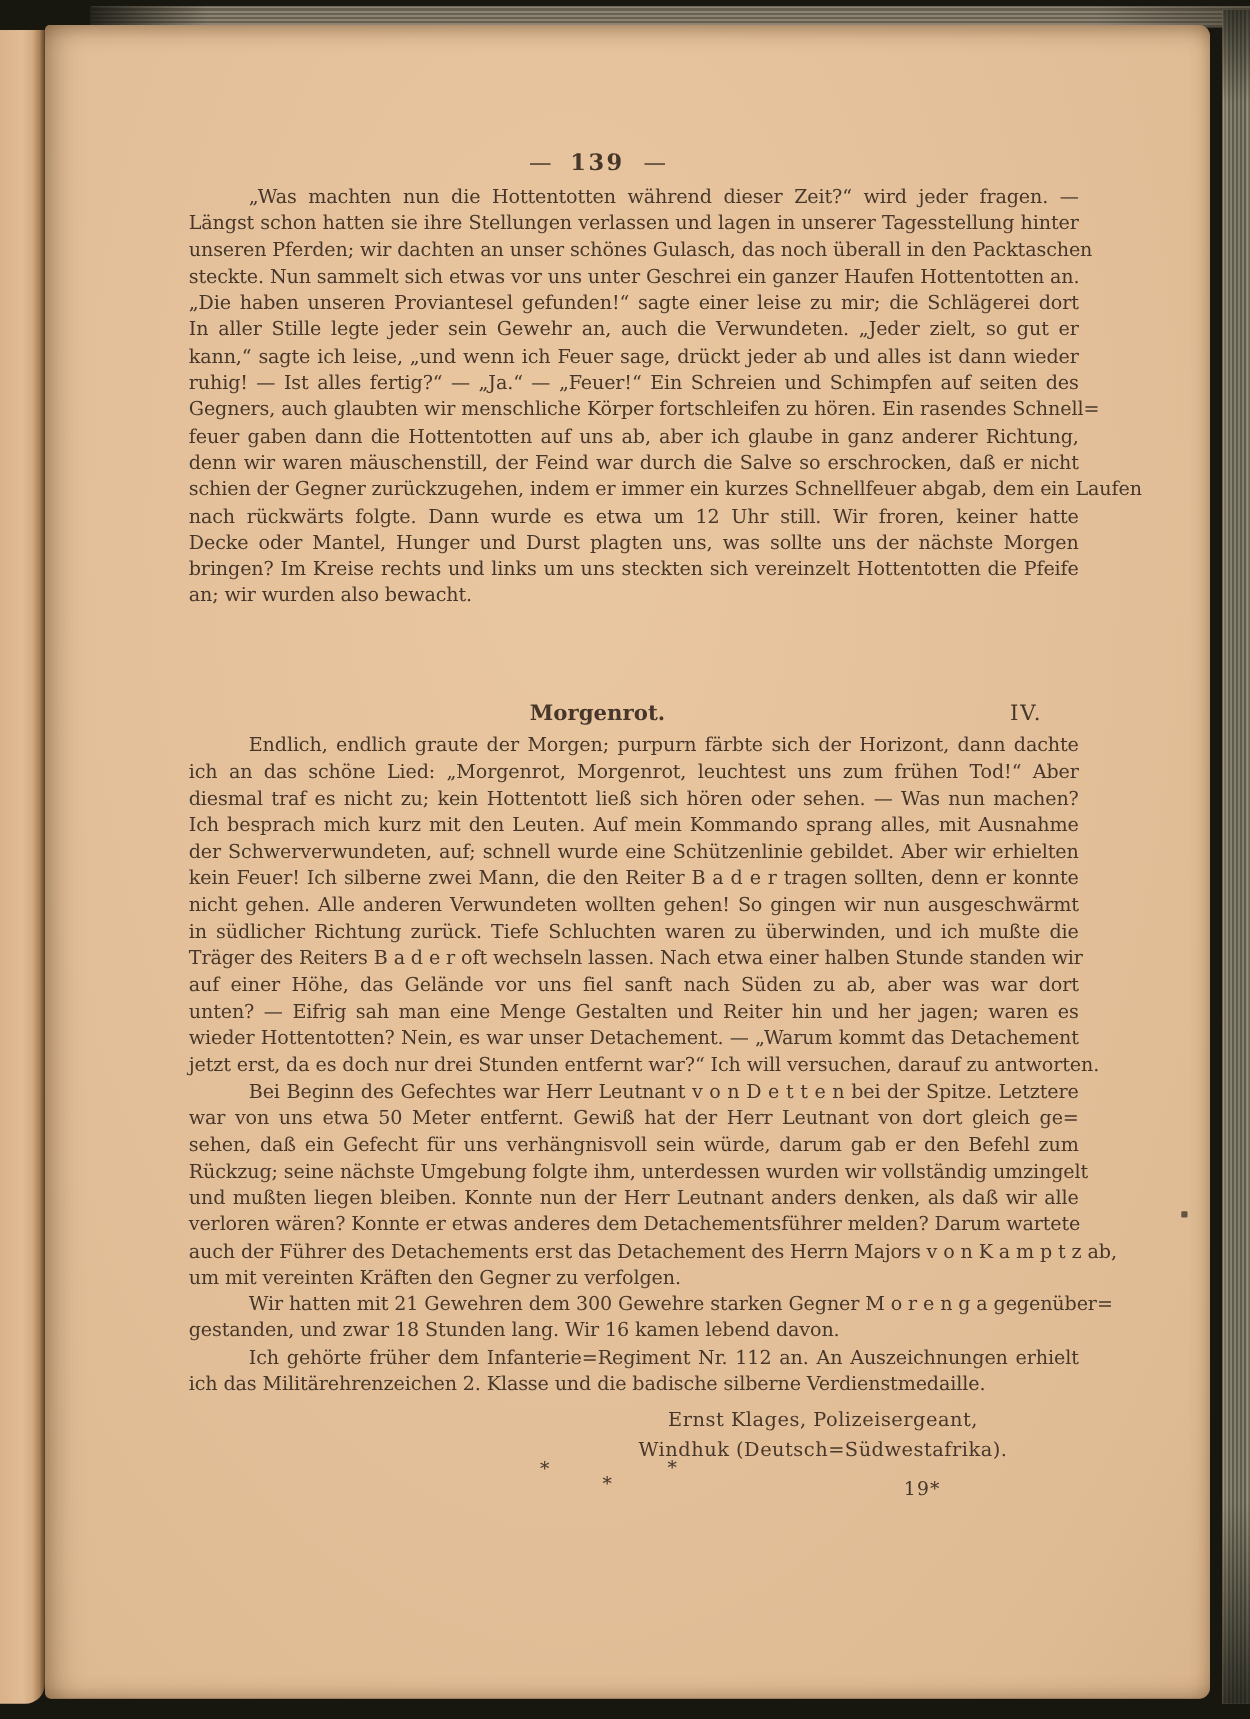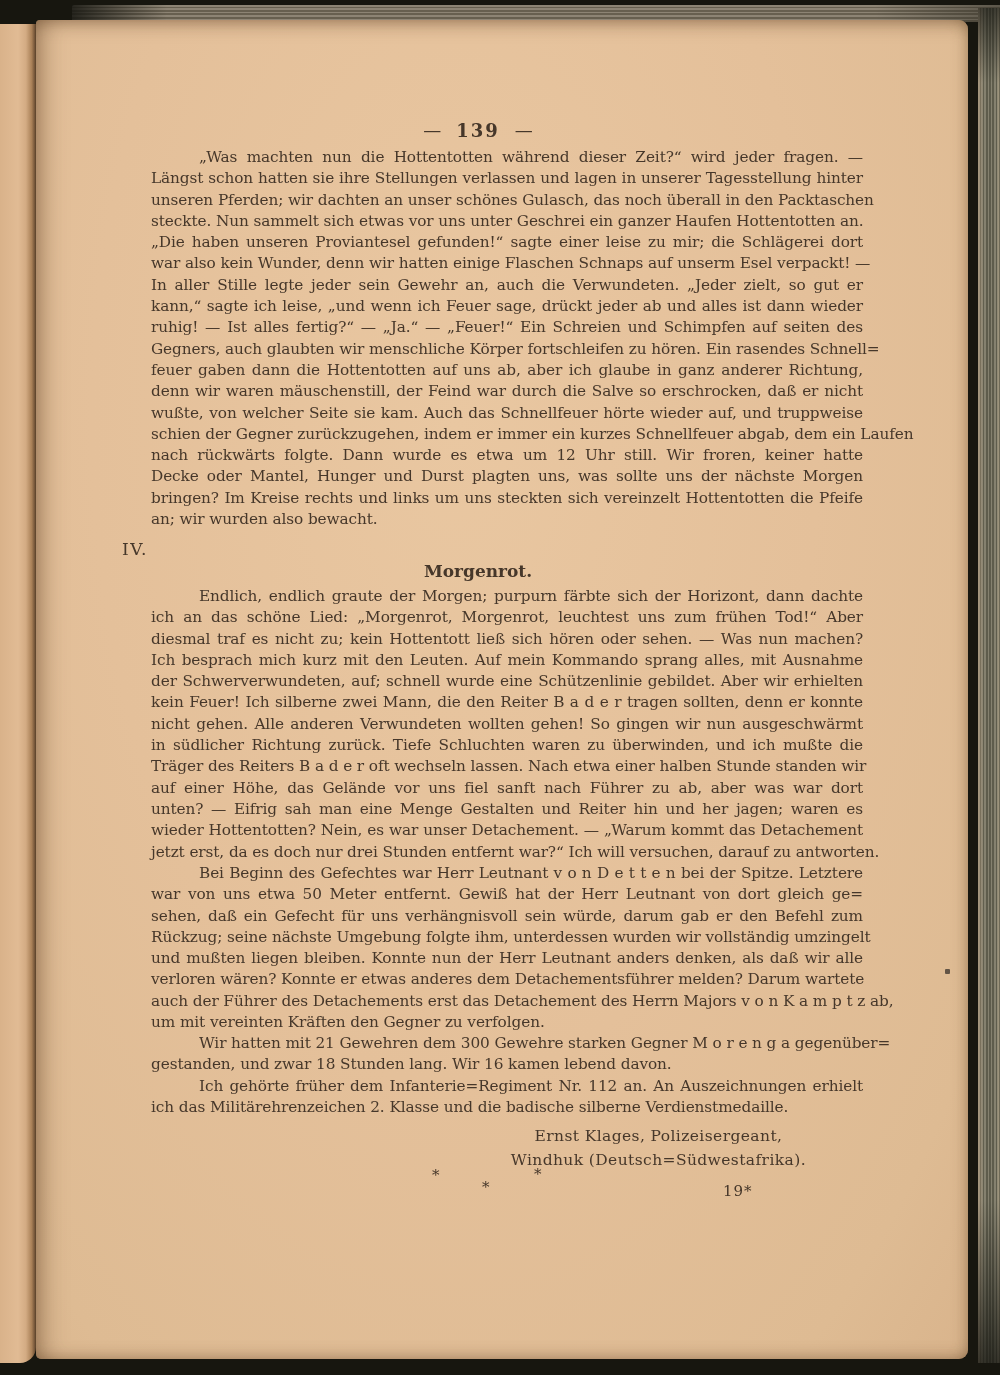--- a/index.html
+++ b/index.html
@@ -55,21 +55,21 @@
   .runhead .dash { margin:0 15px; }
   .runhead .num { font-weight:bold; letter-spacing:2px; }
   .para { position:absolute; left:4px; width:100%; }
   .tline {
     height:21.3px; line-height:21.3px; font-size:15.3px; letter-spacing:-0.1px;
     white-space:nowrap; text-align:justify; text-align-last:justify;
   }
   .tline.last { text-align-last:left; }
   .tline.indent { padding-left:48px; box-sizing:border-box; }
   .chap-num {
-    position:absolute; top:518px; width:100%; text-align:left; transform:translateX(-25px);
+    position:absolute; top:540px; width:100%; text-align:right; transform:translateX(-25px);
     font-size:17px; letter-spacing:1.5px; line-height:22px;
   }
   .chap-title {
     position:absolute; top:540px; width:100%; text-align:center; transform:translateX(-25px);
     font-size:17px; font-weight:bold; line-height:22px;
   }
   .signature {
     position:absolute; top:1104px; right:53px; text-align:center;
     font-size:15.5px; line-height:24px; letter-spacing:.4px; white-space:nowrap;
   }
@@ -94,49 +94,47 @@
       <div class="runhead">
         <span class="dash">—</span><span class="num">139</span><span class="dash">—</span>
       </div>
 
       <div class="para" style="top:127px">
           <div class="tline indent">„Was machten nun die Hottentotten während dieser Zeit?“ wird jeder fragen. —</div>
           <div class="tline">Längst schon hatten sie ihre Stellungen verlassen und lagen in unserer Tagesstellung hinter</div>
           <div class="tline">unseren Pferden; wir dachten an unser schönes Gulasch, das noch überall in den Packtaschen</div>
           <div class="tline">steckte.  Nun sammelt sich etwas vor uns unter Geschrei ein ganzer Haufen Hottentotten an.</div>
           <div class="tline">„Die haben unseren Proviantesel gefunden!“ sagte einer leise zu mir; die Schlägerei dort</div>
-          <div class="tline">war also kein Wunder, denn wir hatten einige Flaschen Schnaps auf unserm Esel verpackt! —</div>
           <div class="tline">In aller Stille legte jeder sein Gewehr an, auch die Verwundeten.  „Jeder zielt, so gut er</div>
           <div class="tline">kann,“ sagte ich leise, „und wenn ich Feuer sage, drückt jeder ab und alles ist dann wieder</div>
           <div class="tline">ruhig! — Ist alles fertig?“ — „Ja.“ — „Feuer!“  Ein Schreien und Schimpfen auf seiten des</div>
           <div class="tline">Gegners, auch glaubten wir menschliche Körper fortschleifen zu hören.  Ein rasendes Schnell=</div>
           <div class="tline">feuer gaben dann die Hottentotten auf uns ab, aber ich glaube in ganz anderer Richtung,</div>
           <div class="tline">denn wir waren mäuschenstill, der Feind war durch die Salve so erschrocken, daß er nicht</div>
-          <div class="tline">wußte, von welcher Seite sie kam.  Auch das Schnellfeuer hörte wieder auf, und truppweise</div>
           <div class="tline">schien der Gegner zurückzugehen, indem er immer ein kurzes Schnellfeuer abgab, dem ein Laufen</div>
           <div class="tline">nach rückwärts folgte.  Dann wurde es etwa um 12 Uhr still.  Wir froren, keiner hatte</div>
           <div class="tline">Decke oder Mantel, Hunger und Durst plagten uns, was sollte uns der nächste Morgen</div>
           <div class="tline">bringen?  Im Kreise rechts und links um uns steckten sich vereinzelt Hottentotten die Pfeife</div>
           <div class="tline last">an; wir wurden also bewacht.</div>
         </div>
 
       <div class="chap-num">IV.</div>
       <div class="chap-title">Morgenrot.</div>
 
       <div class="para" style="top:566px">
           <div class="tline indent">Endlich, endlich graute der Morgen; purpurn färbte sich der Horizont, dann dachte</div>
           <div class="tline">ich an das schöne Lied: „Morgenrot, Morgenrot, leuchtest uns zum frühen Tod!“  Aber</div>
           <div class="tline">diesmal traf es nicht zu; kein Hottentott ließ sich hören oder sehen. — Was nun machen?</div>
           <div class="tline">Ich besprach mich kurz mit den Leuten.  Auf mein Kommando sprang alles, mit Ausnahme</div>
           <div class="tline">der Schwerverwundeten, auf; schnell wurde eine Schützenlinie gebildet.  Aber wir erhielten</div>
           <div class="tline">kein Feuer!  Ich silberne zwei Mann, die den Reiter B a d e r tragen sollten, denn er konnte</div>
           <div class="tline">nicht gehen.  Alle anderen Verwundeten wollten gehen!  So gingen wir nun ausgeschwärmt</div>
           <div class="tline">in südlicher Richtung zurück.  Tiefe Schluchten waren zu überwinden, und ich mußte die</div>
           <div class="tline">Träger des Reiters B a d e r oft wechseln lassen.  Nach etwa einer halben Stunde standen wir</div>
-          <div class="tline">auf einer Höhe, das Gelände vor uns fiel sanft nach Führer zu ab, aber was war dort</div>
+          <div class="tline">auf einer Höhe, das Gelände vor uns fiel sanft nach Süden zu ab, aber was war dort</div>
           <div class="tline">unten? — Eifrig sah man eine Menge Gestalten und Reiter hin und her jagen; waren es</div>
           <div class="tline">wieder Hottentotten?  Nein, es war unser Detachement. — „Warum kommt das Detachement</div>
           <div class="tline last">jetzt erst, da es doch nur drei Stunden entfernt war?“  Ich will versuchen, darauf zu antworten.</div>
         </div>
       <div class="para" style="top:843px">
           <div class="tline indent">Bei Beginn des Gefechtes war Herr Leutnant v o n  D e t t e n bei der Spitze.  Letztere</div>
           <div class="tline">war von uns etwa 50 Meter entfernt.  Gewiß hat der Herr Leutnant von dort gleich ge=</div>
           <div class="tline">sehen, daß ein Gefecht für uns verhängnisvoll sein würde, darum gab er den Befehl zum</div>
           <div class="tline">Rückzug; seine nächste Umgebung folgte ihm, unterdessen wurden wir vollständig umzingelt</div>
           <div class="tline">und mußten liegen bleiben.  Konnte nun der Herr Leutnant anders denken, als daß wir alle</div>

